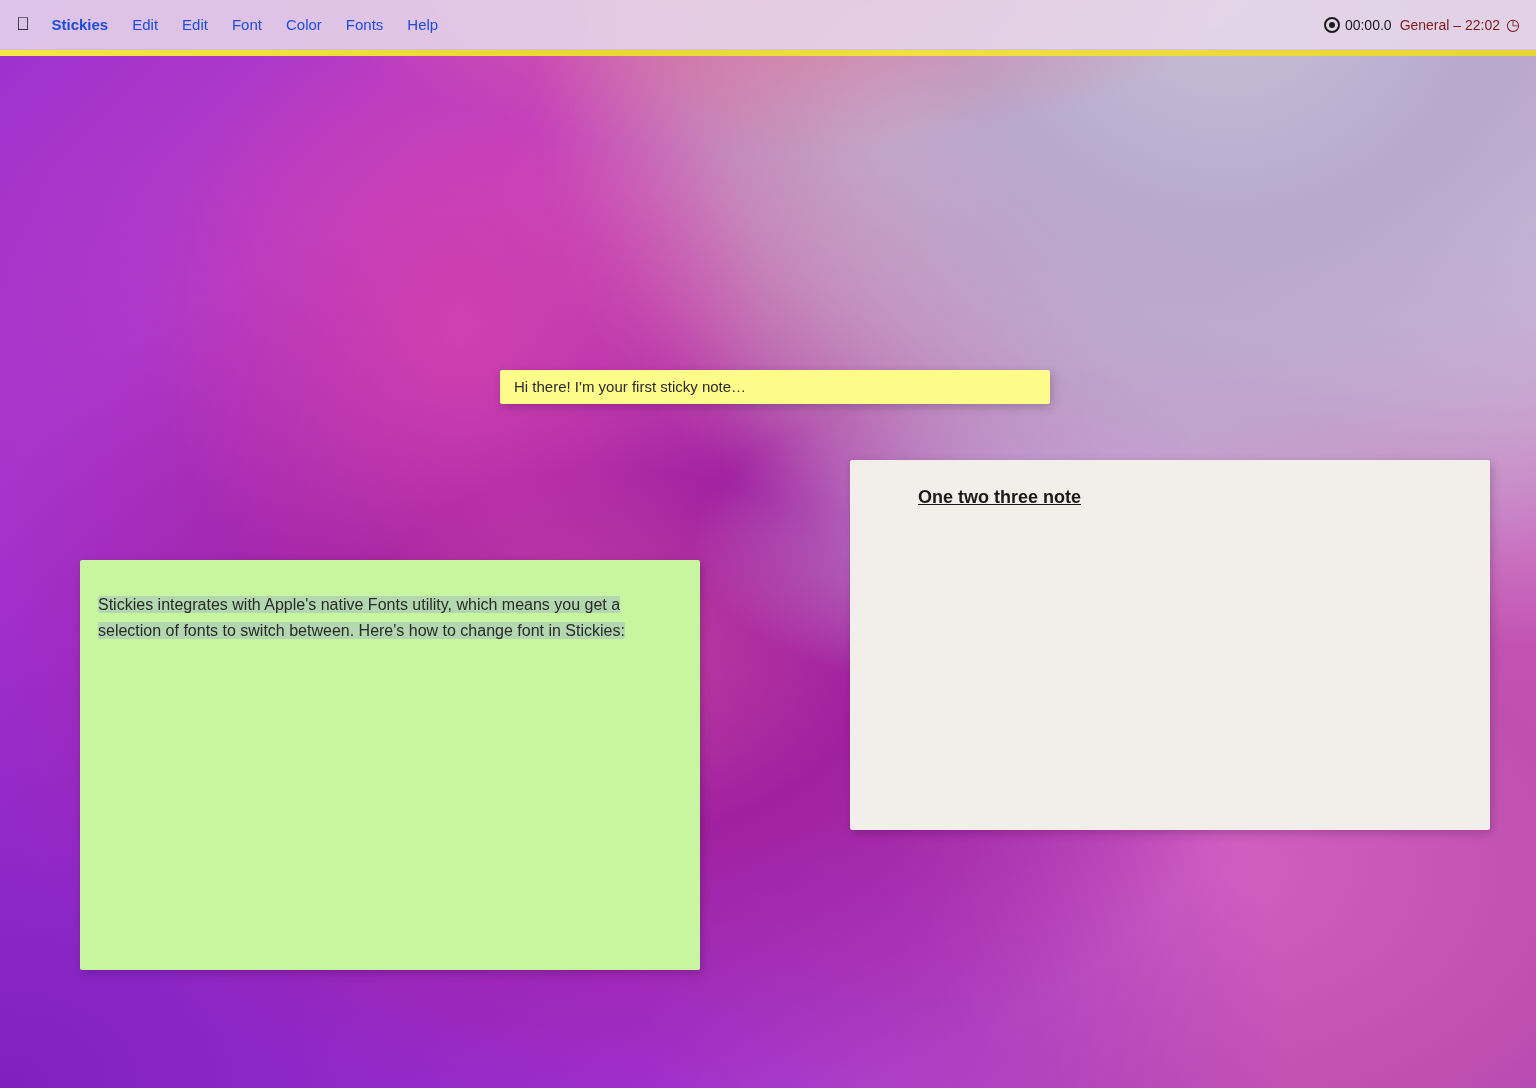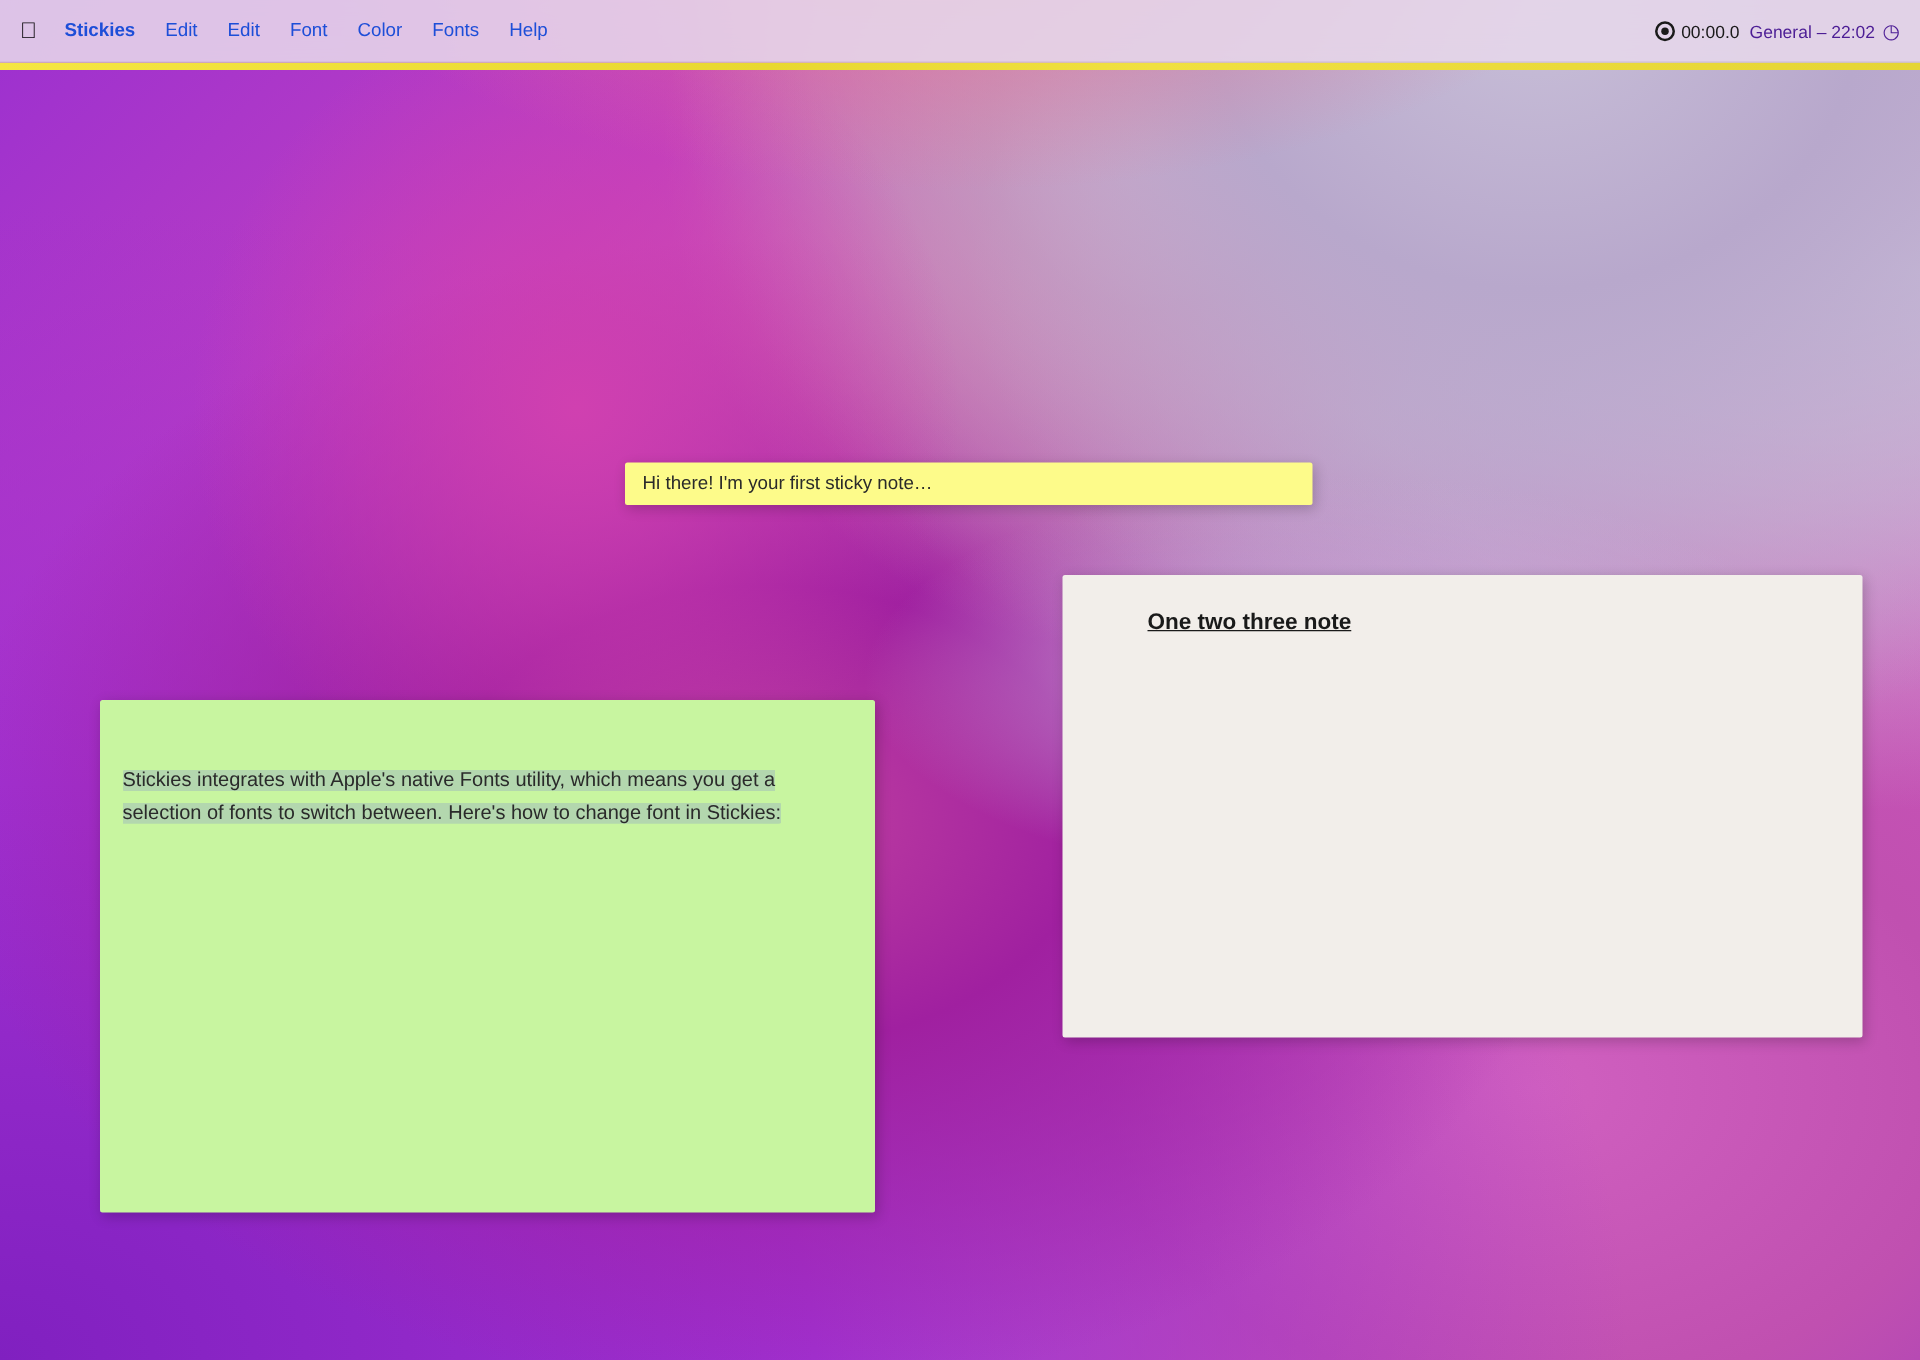--- a/index.html
+++ b/index.html
@@ -82,21 +82,21 @@
     }
 
     .apple-logo {
       font-size: 18px;
       margin-right: 8px;
       cursor: pointer;
     }
 
     .menubar-clock {
       font-size: 14px;
-      color: #4c1d95;
+      color: #7f1d1d;
       display: flex;
       align-items: center;
       gap: 6px;
     }
 
     .record-indicator {
       display: flex;
       align-items: center;
       gap: 5px;
       font-size: 14px;
@@ -158,21 +158,21 @@
       padding: 0 14px;
     }
 
     
     .sticky-green {
       background: #c8f5a0;
       top: 560px;
       left: 80px;
       width: 620px;
       height: 410px;
-      padding: 52px 18px 18px 18px;
+      padding: 32px 18px 18px 18px;
     }
 
     
     .sticky-white {
       background: #f2eeea;
       top: 460px;
       left: 850px;
       width: 640px;
       height: 370px;
       padding: 24px 20px;

